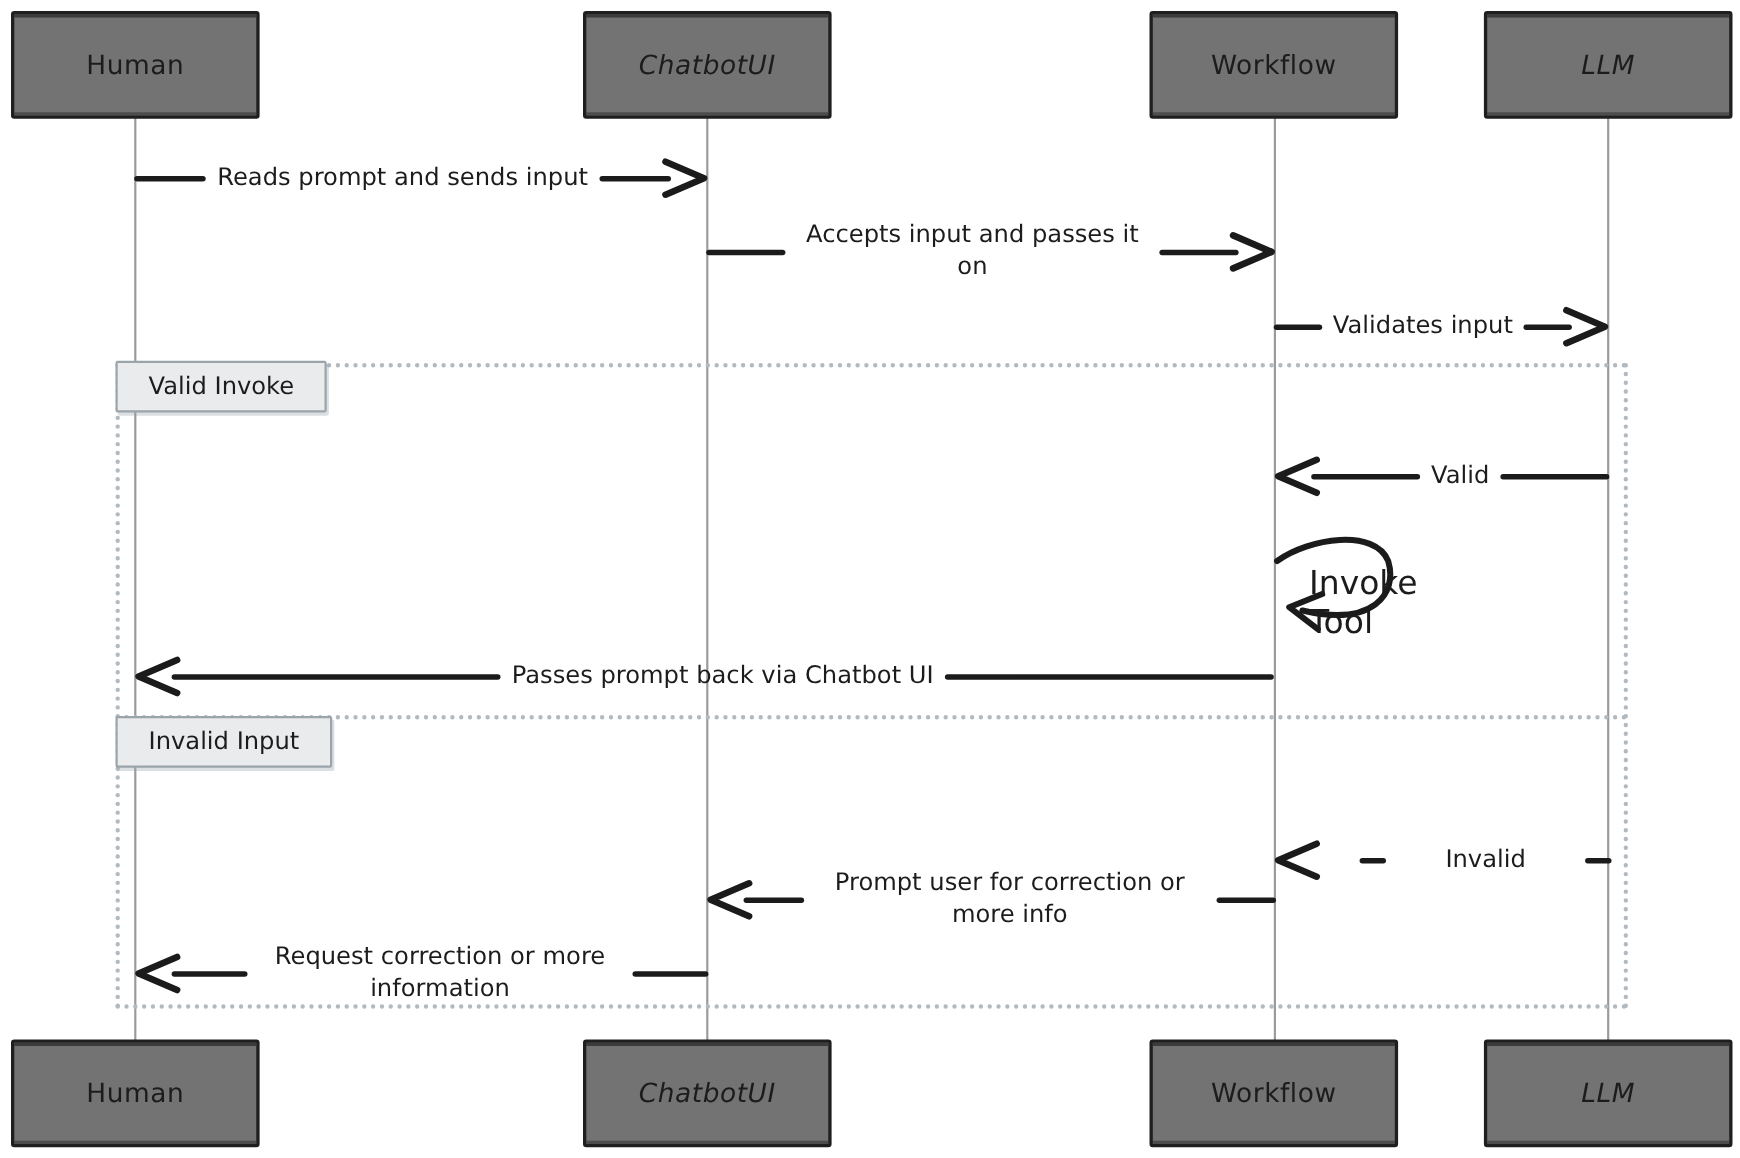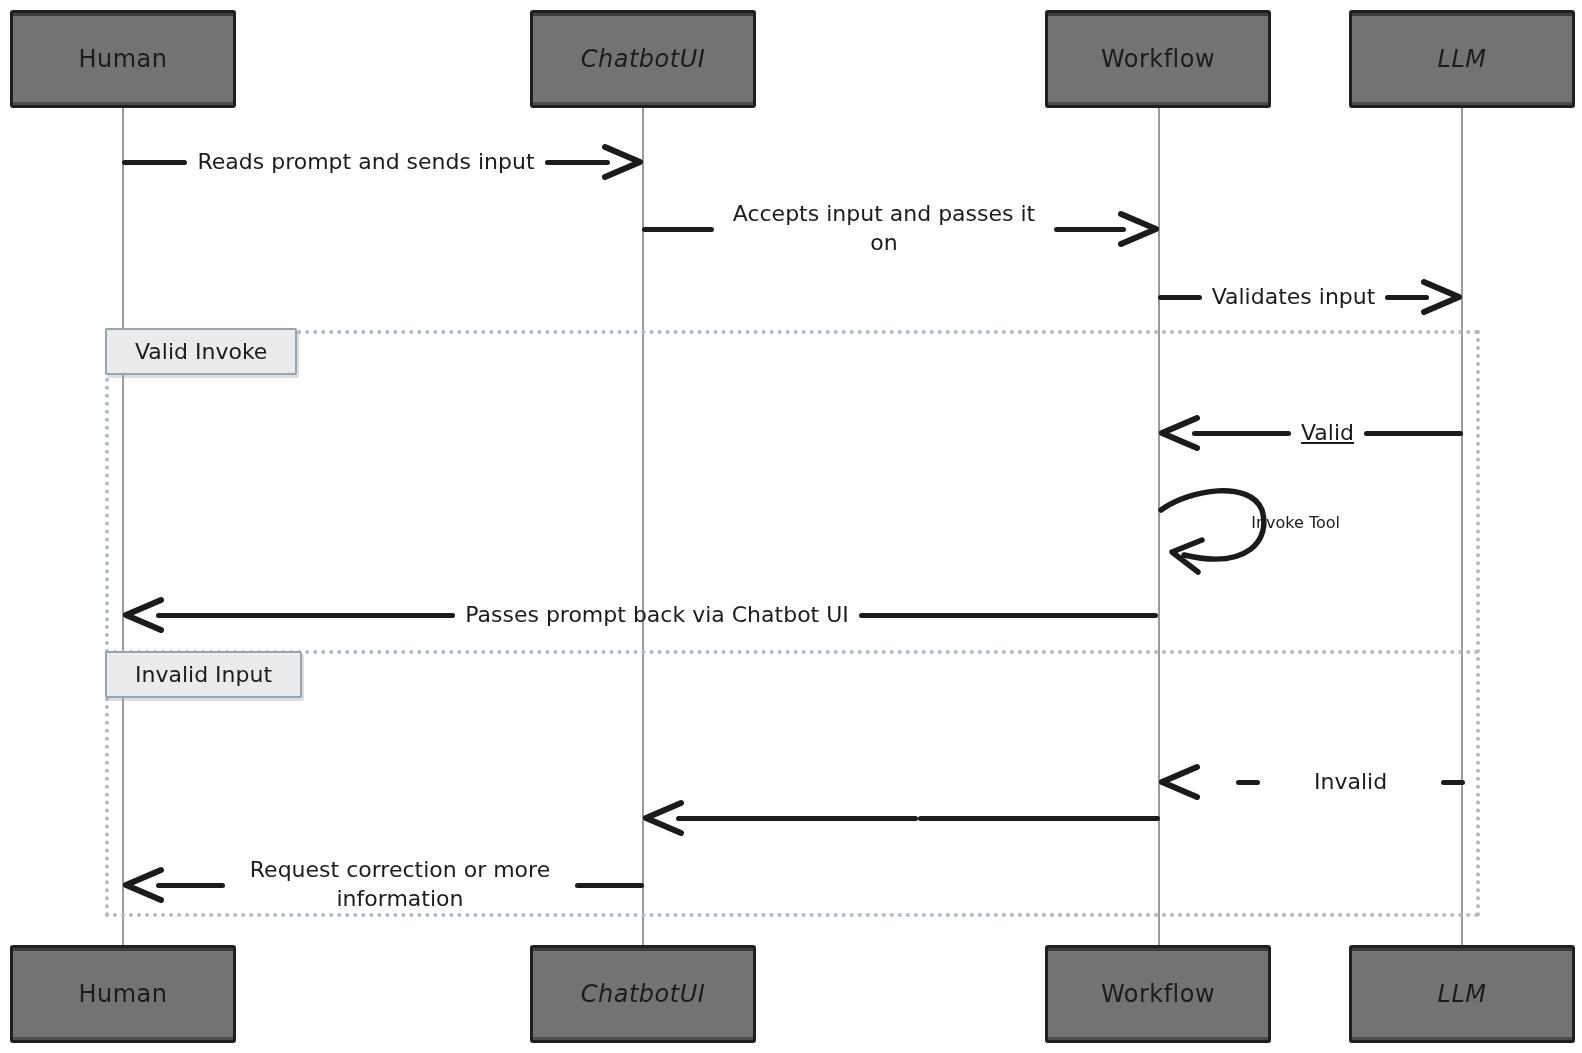--- a/index.html
+++ b/index.html
@@ -119,21 +119,21 @@
     color: #1c1c1c;
     padding: 0 10px;
   }
   .mhead { flex: 0 0 auto; display: block; }
   .mhead.right { margin-left: -10px; }
   .mhead.left  { margin-right: -10px; }
 
   .msg-1 { left: 122px;  top: 132px; width: 522px;  height: 60px; }
   .msg-2 { left: 642px;  top: 197px; width: 518px;  height: 64px; }
   .msg-3 { left: 1158px; top: 267px; width: 305px;  height: 60px; }
-  .msg-4 { left: 1158px; top: 403px; width: 305px;  height: 60px; text-decoration: underline; }
+  .msg-4 { left: 1158px; top: 403px; width: 305px;  height: 60px; }
   .msg-6 { left: 122px;  top: 585px; width: 1036px; height: 60px; }
   .msg-7 { left: 1158px; top: 752px; width: 305px;  height: 60px; gap: 44px; }
   .msg-8 { left: 642px;  top: 786px; width: 518px;  height: 64px; }
   .msg-9 { left: 122px;  top: 853px; width: 522px;  height: 64px; }
 
   .w320 { width: 320px; }
   .w355 { width: 355px; }
   .w330 { width: 330px; }
 
   
@@ -141,22 +141,22 @@
     position: absolute;
     left: 1158px;
     top: 480px;
     z-index: 3;
   }
   .self-loop-text {
     position: absolute;
     left: 1190px;
     top: 513px;
     width: 150px;
-    text-align: right;
-    font-size: 16px;
+    text-align: left;
+    font-size: 30px;
     color: #1c1c1c;
     z-index: 4;
   }
 </style>
 </head>
 <body>
 
 <div id="canvas">
 
   <div class="alt-frame"></div>
@@ -238,20 +238,21 @@
     <div class="mline"></div>
     <div class="mtext">Invalid</div>
     <div class="mline"></div>
   </div>
 
   <div class="msg msg-8">
     <svg class="mhead left" width="44" height="38" viewBox="0 0 44 38">
       <polyline points="39,4 4,19 39,34" fill="none" stroke="#1b1b1b" stroke-width="6" stroke-linecap="round" stroke-linejoin="round"></polyline>
     </svg>
     <div class="mline"></div>
+    <div class="mtext w355">Prompt user for correction or more info</div>
     <div class="mline"></div>
   </div>
 
   <div class="msg msg-9">
     <svg class="mhead left" width="44" height="38" viewBox="0 0 44 38">
       <polyline points="39,4 4,19 39,34" fill="none" stroke="#1b1b1b" stroke-width="6" stroke-linecap="round" stroke-linejoin="round"></polyline>
     </svg>
     <div class="mline"></div>
     <div class="mtext w330">Request correction or more information</div>
     <div class="mline"></div>

